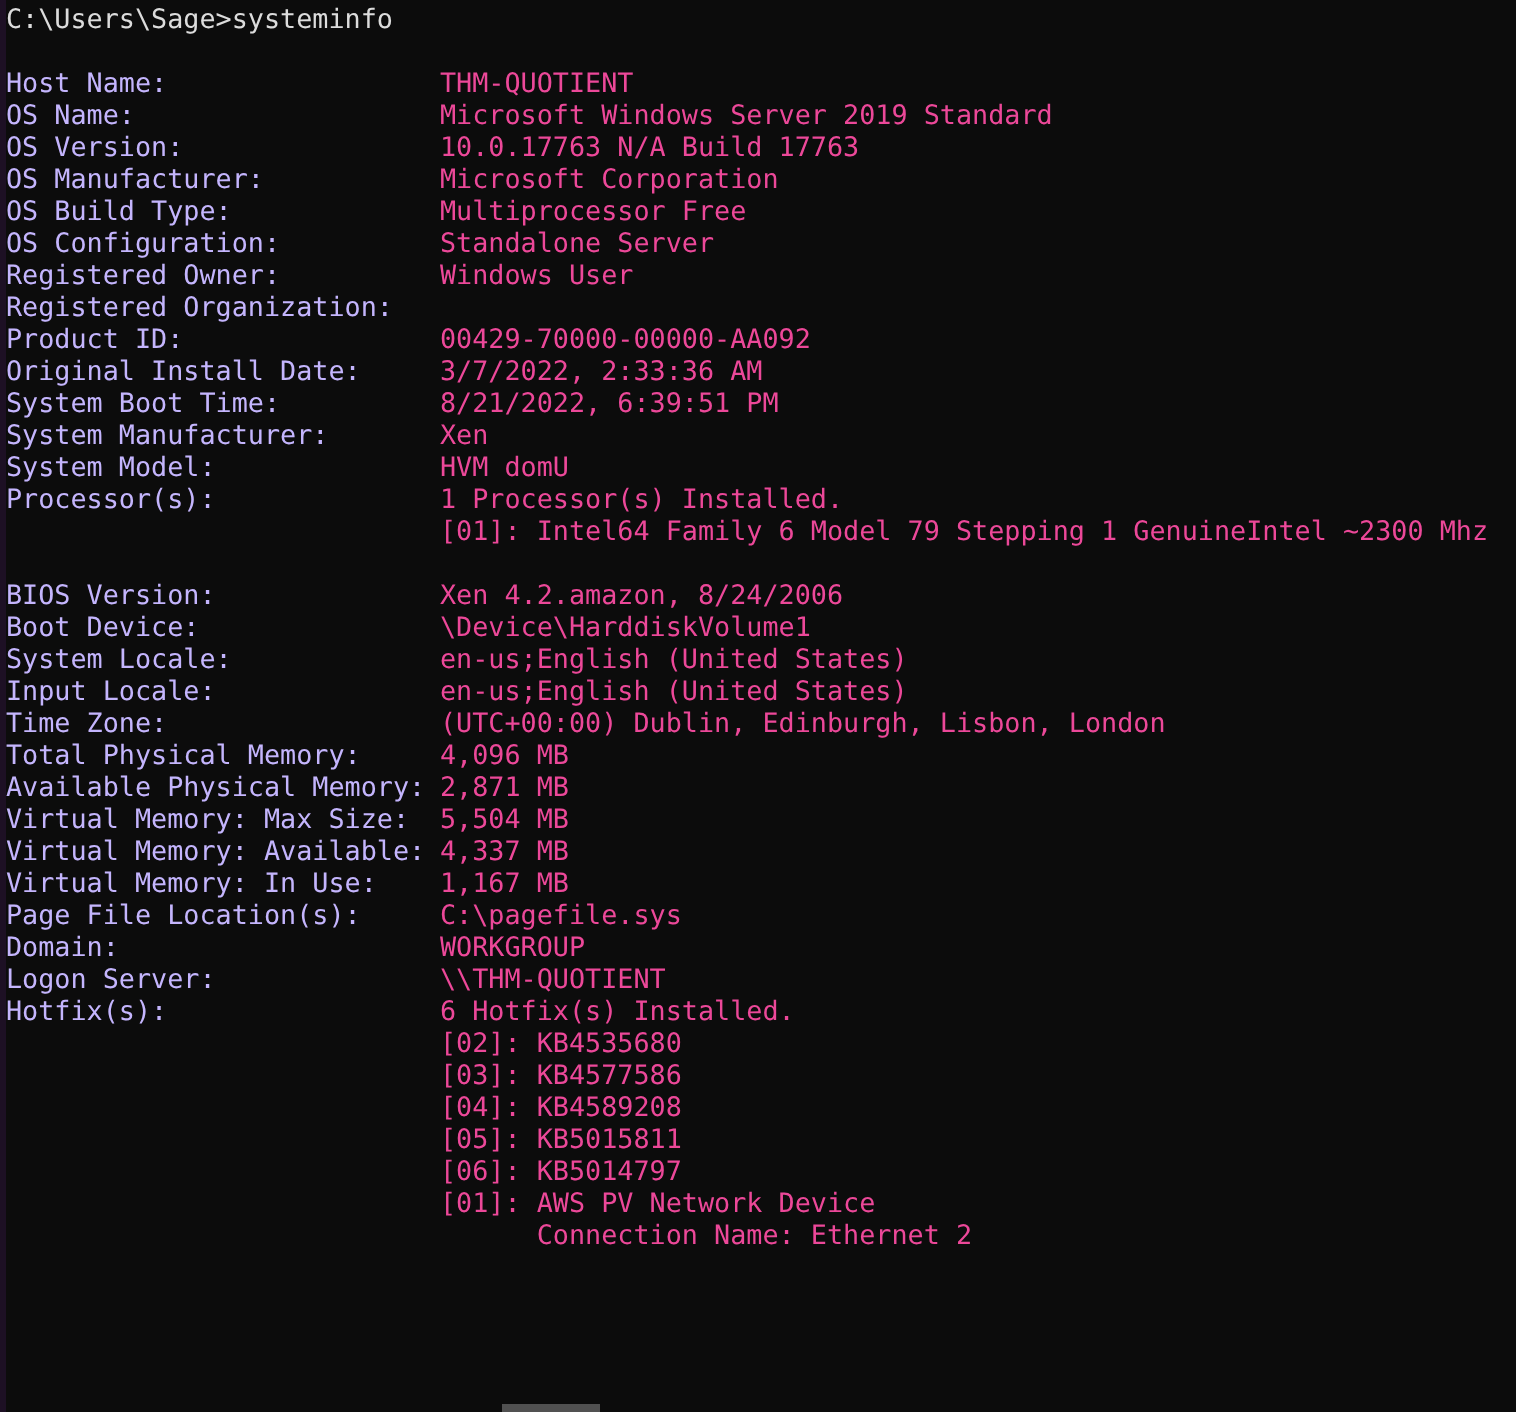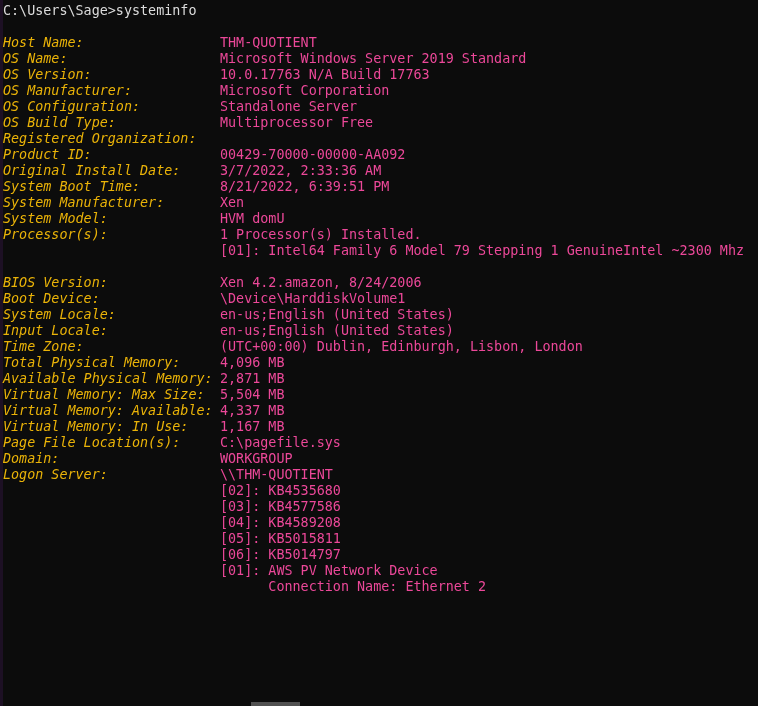--- a/index.html
+++ b/index.html
@@ -51,22 +51,21 @@
   }
   .line.blank {
     color: transparent;
   }
   .prompt-line {
     color: #dcdcdc;
   }
   .label {
     display: inline-block;
     width: 217px;
-    color: #eab308;
-    font-style: italic;
+    color: #c4b5fd;
   }
   .value {
     color: #ec4899;
   }
   .cont {
     display: inline-block;
     width: 217px;
   }
   
   #bottom-nub {
@@ -90,22 +89,23 @@
 
     <div class="line prompt-line">C:\Users\Sage&gt;systeminfo</div>
 
     <div class="line blank"> </div>
 
     <div id="report-lines">
         <div class="line"><span class="label">Host Name:</span><span class="value">THM-QUOTIENT</span></div>
         <div class="line"><span class="label">OS Name:</span><span class="value">Microsoft Windows Server 2019 Standard</span></div>
         <div class="line"><span class="label">OS Version:</span><span class="value">10.0.17763 N/A Build 17763</span></div>
         <div class="line"><span class="label">OS Manufacturer:</span><span class="value">Microsoft Corporation</span></div>
+        <div class="line"><span class="label">OS Build Type:</span><span class="value">Multiprocessor Free</span></div>
         <div class="line"><span class="label">OS Configuration:</span><span class="value">Standalone Server</span></div>
-        <div class="line"><span class="label">OS Build Type:</span><span class="value">Multiprocessor Free</span></div>
+        <div class="line"><span class="label">Registered Owner:</span><span class="value">Windows User</span></div>
         <div class="line"><span class="label">Registered Organization:</span><span class="value"></span></div>
         <div class="line"><span class="label">Product ID:</span><span class="value">00429-70000-00000-AA092</span></div>
         <div class="line"><span class="label">Original Install Date:</span><span class="value">3/7/2022, 2:33:36 AM</span></div>
         <div class="line"><span class="label">System Boot Time:</span><span class="value">8/21/2022, 6:39:51 PM</span></div>
         <div class="line"><span class="label">System Manufacturer:</span><span class="value">Xen</span></div>
         <div class="line"><span class="label">System Model:</span><span class="value">HVM domU</span></div>
         <div class="line"><span class="label">Processor(s):</span><span class="value">1 Processor(s) Installed.</span></div>
         <div class="line"><span class="cont"></span><span class="value">[01]: Intel64 Family 6 Model 79 Stepping 1 GenuineIntel ~2300 Mhz</span></div>
         <div class="line blank"> </div>
         <div class="line"><span class="label">BIOS Version:</span><span class="value">Xen 4.2.amazon, 8/24/2006</span></div>
@@ -114,20 +114,21 @@
         <div class="line"><span class="label">Input Locale:</span><span class="value">en-us;English (United States)</span></div>
         <div class="line"><span class="label">Time Zone:</span><span class="value">(UTC+00:00) Dublin, Edinburgh, Lisbon, London</span></div>
         <div class="line"><span class="label">Total Physical Memory:</span><span class="value">4,096 MB</span></div>
         <div class="line"><span class="label">Available Physical Memory:</span><span class="value">2,871 MB</span></div>
         <div class="line"><span class="label">Virtual Memory: Max Size:</span><span class="value">5,504 MB</span></div>
         <div class="line"><span class="label">Virtual Memory: Available:</span><span class="value">4,337 MB</span></div>
         <div class="line"><span class="label">Virtual Memory: In Use:</span><span class="value">1,167 MB</span></div>
         <div class="line"><span class="label">Page File Location(s):</span><span class="value">C:\pagefile.sys</span></div>
         <div class="line"><span class="label">Domain:</span><span class="value">WORKGROUP</span></div>
         <div class="line"><span class="label">Logon Server:</span><span class="value">\\THM-QUOTIENT</span></div>
+        <div class="line"><span class="label">Hotfix(s):</span><span class="value">6 Hotfix(s) Installed.</span></div>
         <div class="line"><span class="cont"></span><span class="value">[02]: KB4535680</span></div>
         <div class="line"><span class="cont"></span><span class="value">[03]: KB4577586</span></div>
         <div class="line"><span class="cont"></span><span class="value">[04]: KB4589208</span></div>
         <div class="line"><span class="cont"></span><span class="value">[05]: KB5015811</span></div>
         <div class="line"><span class="cont"></span><span class="value">[06]: KB5014797</span></div>
         <div class="line"><span class="cont"></span><span class="value">[01]: AWS PV Network Device</span></div>
         <div class="line"><span class="cont"></span><span class="value">      Connection Name: Ethernet 2</span></div>
       </div>
 
   </div>

